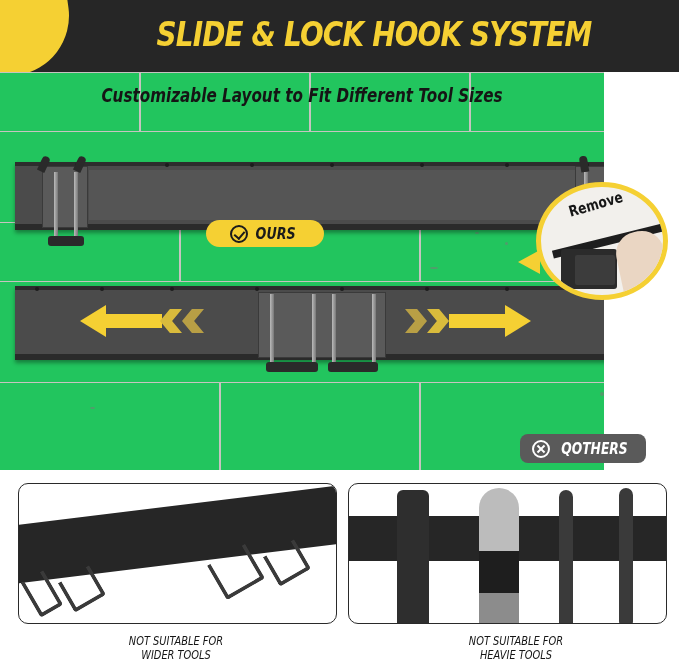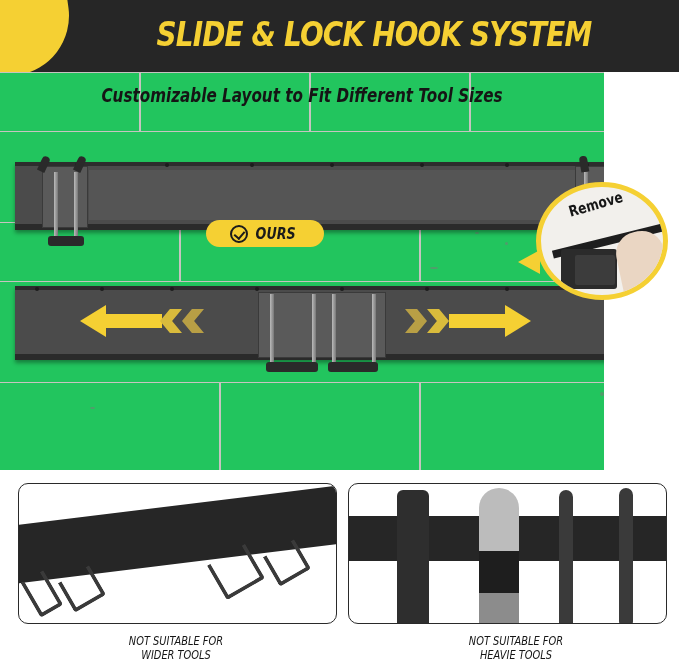--- a/index.html
+++ b/index.html
@@ -166,20 +166,24 @@
 
   <div class="remove-pointer"></div>
   <div class="remove-callout">
     <div class="remove-bar"></div>
     <div class="remove-block"></div>
     <div class="remove-block-face"></div>
     <div class="remove-hand"></div>
     <div class="remove-label">Remove</div>
   </div>
 
+  <div class="badge-others">
+    <span class="x-circle"></span>
+    <span class="label">QOTHERS</span>
+  </div>
 
   <div class="panel panel-left">
     <div class="p-bar" style="left:-10px;top:28px;width:340px;height:58px;transform:rotate(-7deg);transform-origin:0 0;top:42px;"></div>
     <div class="p-hook" style="left:10px;top:90px;width:26px;height:40px;transform:rotate(-30deg);"></div>
     <div class="p-hook" style="left:45px;top:88px;width:36px;height:34px;transform:rotate(-30deg);"></div>
     <div class="p-hook" style="left:195px;top:68px;width:44px;height:40px;transform:rotate(-30deg);"></div>
     <div class="p-hook" style="left:250px;top:62px;width:36px;height:34px;transform:rotate(-30deg);"></div>
   </div>
   <div class="panel panel-right">
     <div class="p-bar" style="left:0;top:32px;width:319px;height:45px;"></div>

